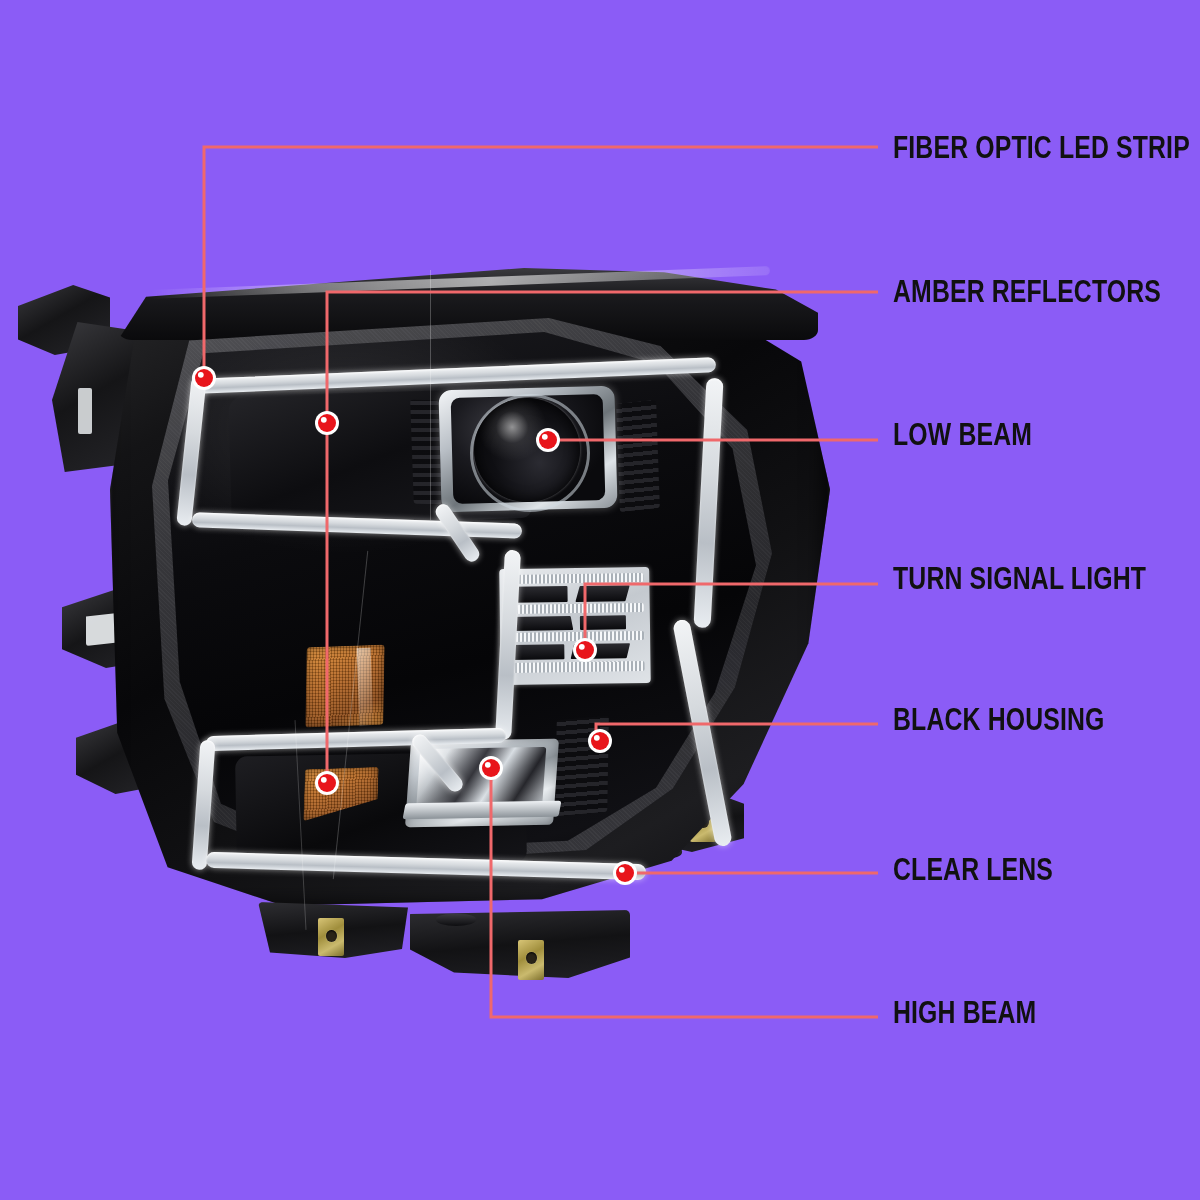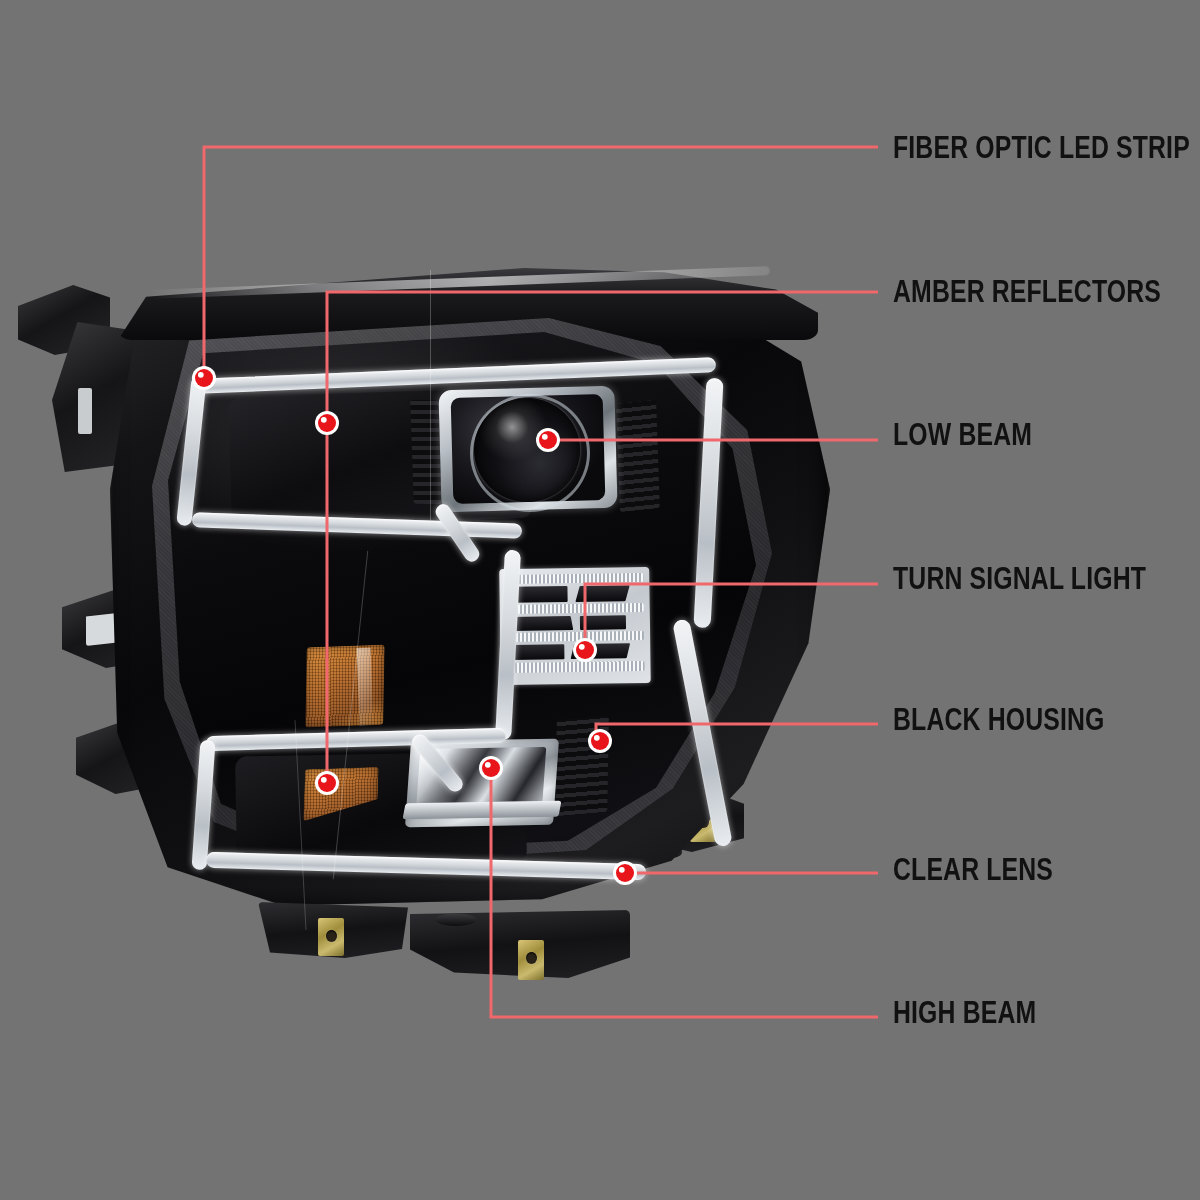--- a/index.html
+++ b/index.html
@@ -1,18 +1,18 @@
 <!DOCTYPE html>
 <html><head>
 <meta charset="utf-8">
 <style>
   html,body{margin:0;padding:0;background:#fff;}
   body{width:1200px;height:1200px;position:relative;overflow:hidden;
        font-family:"Liberation Sans","DejaVu Sans",sans-serif;}
-  #stage{position:absolute;left:0;top:0;width:1200px;height:1200px;background:#737373;}
+  #stage{position:absolute;left:0;top:0;width:1200px;height:1200px;background:#8b5cf6;}
 
   
   .callout-label{
     position:absolute;
     font-family:"Liberation Sans","DejaVu Sans",sans-serif;
     font-weight:700;
     font-size:31px;
     letter-spacing:0.2px;
     color:#111111;
     white-space:nowrap;

